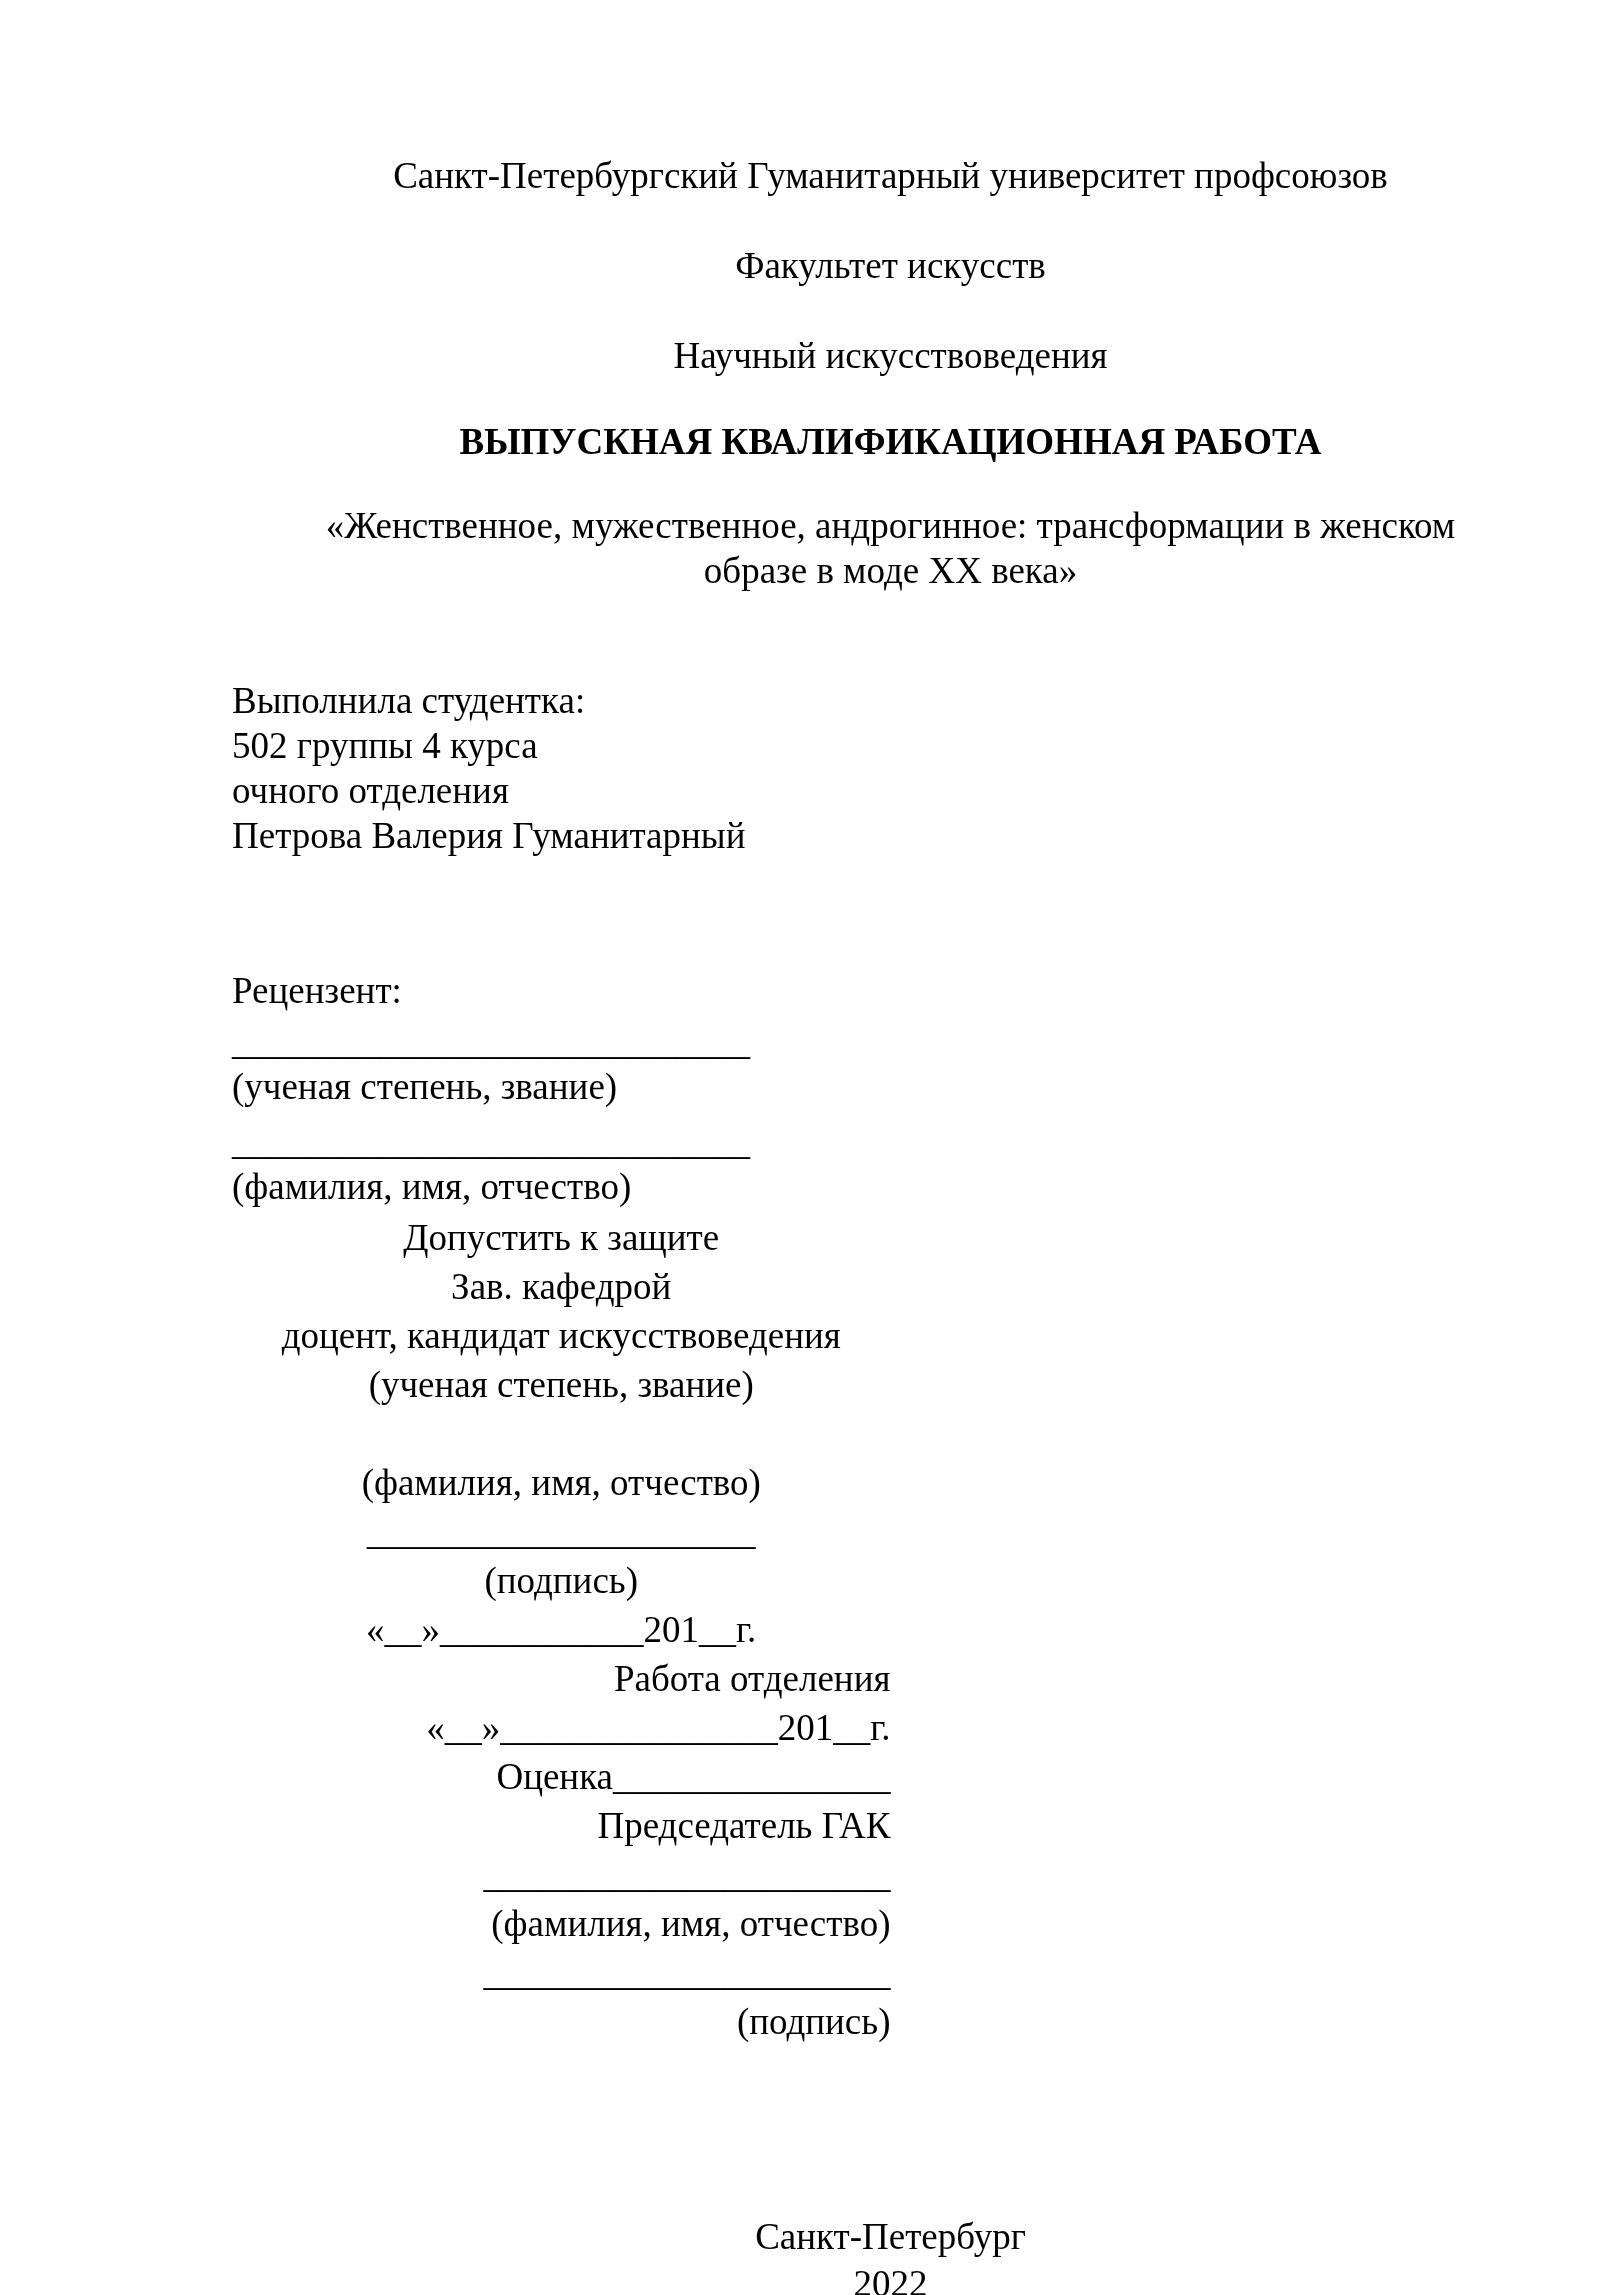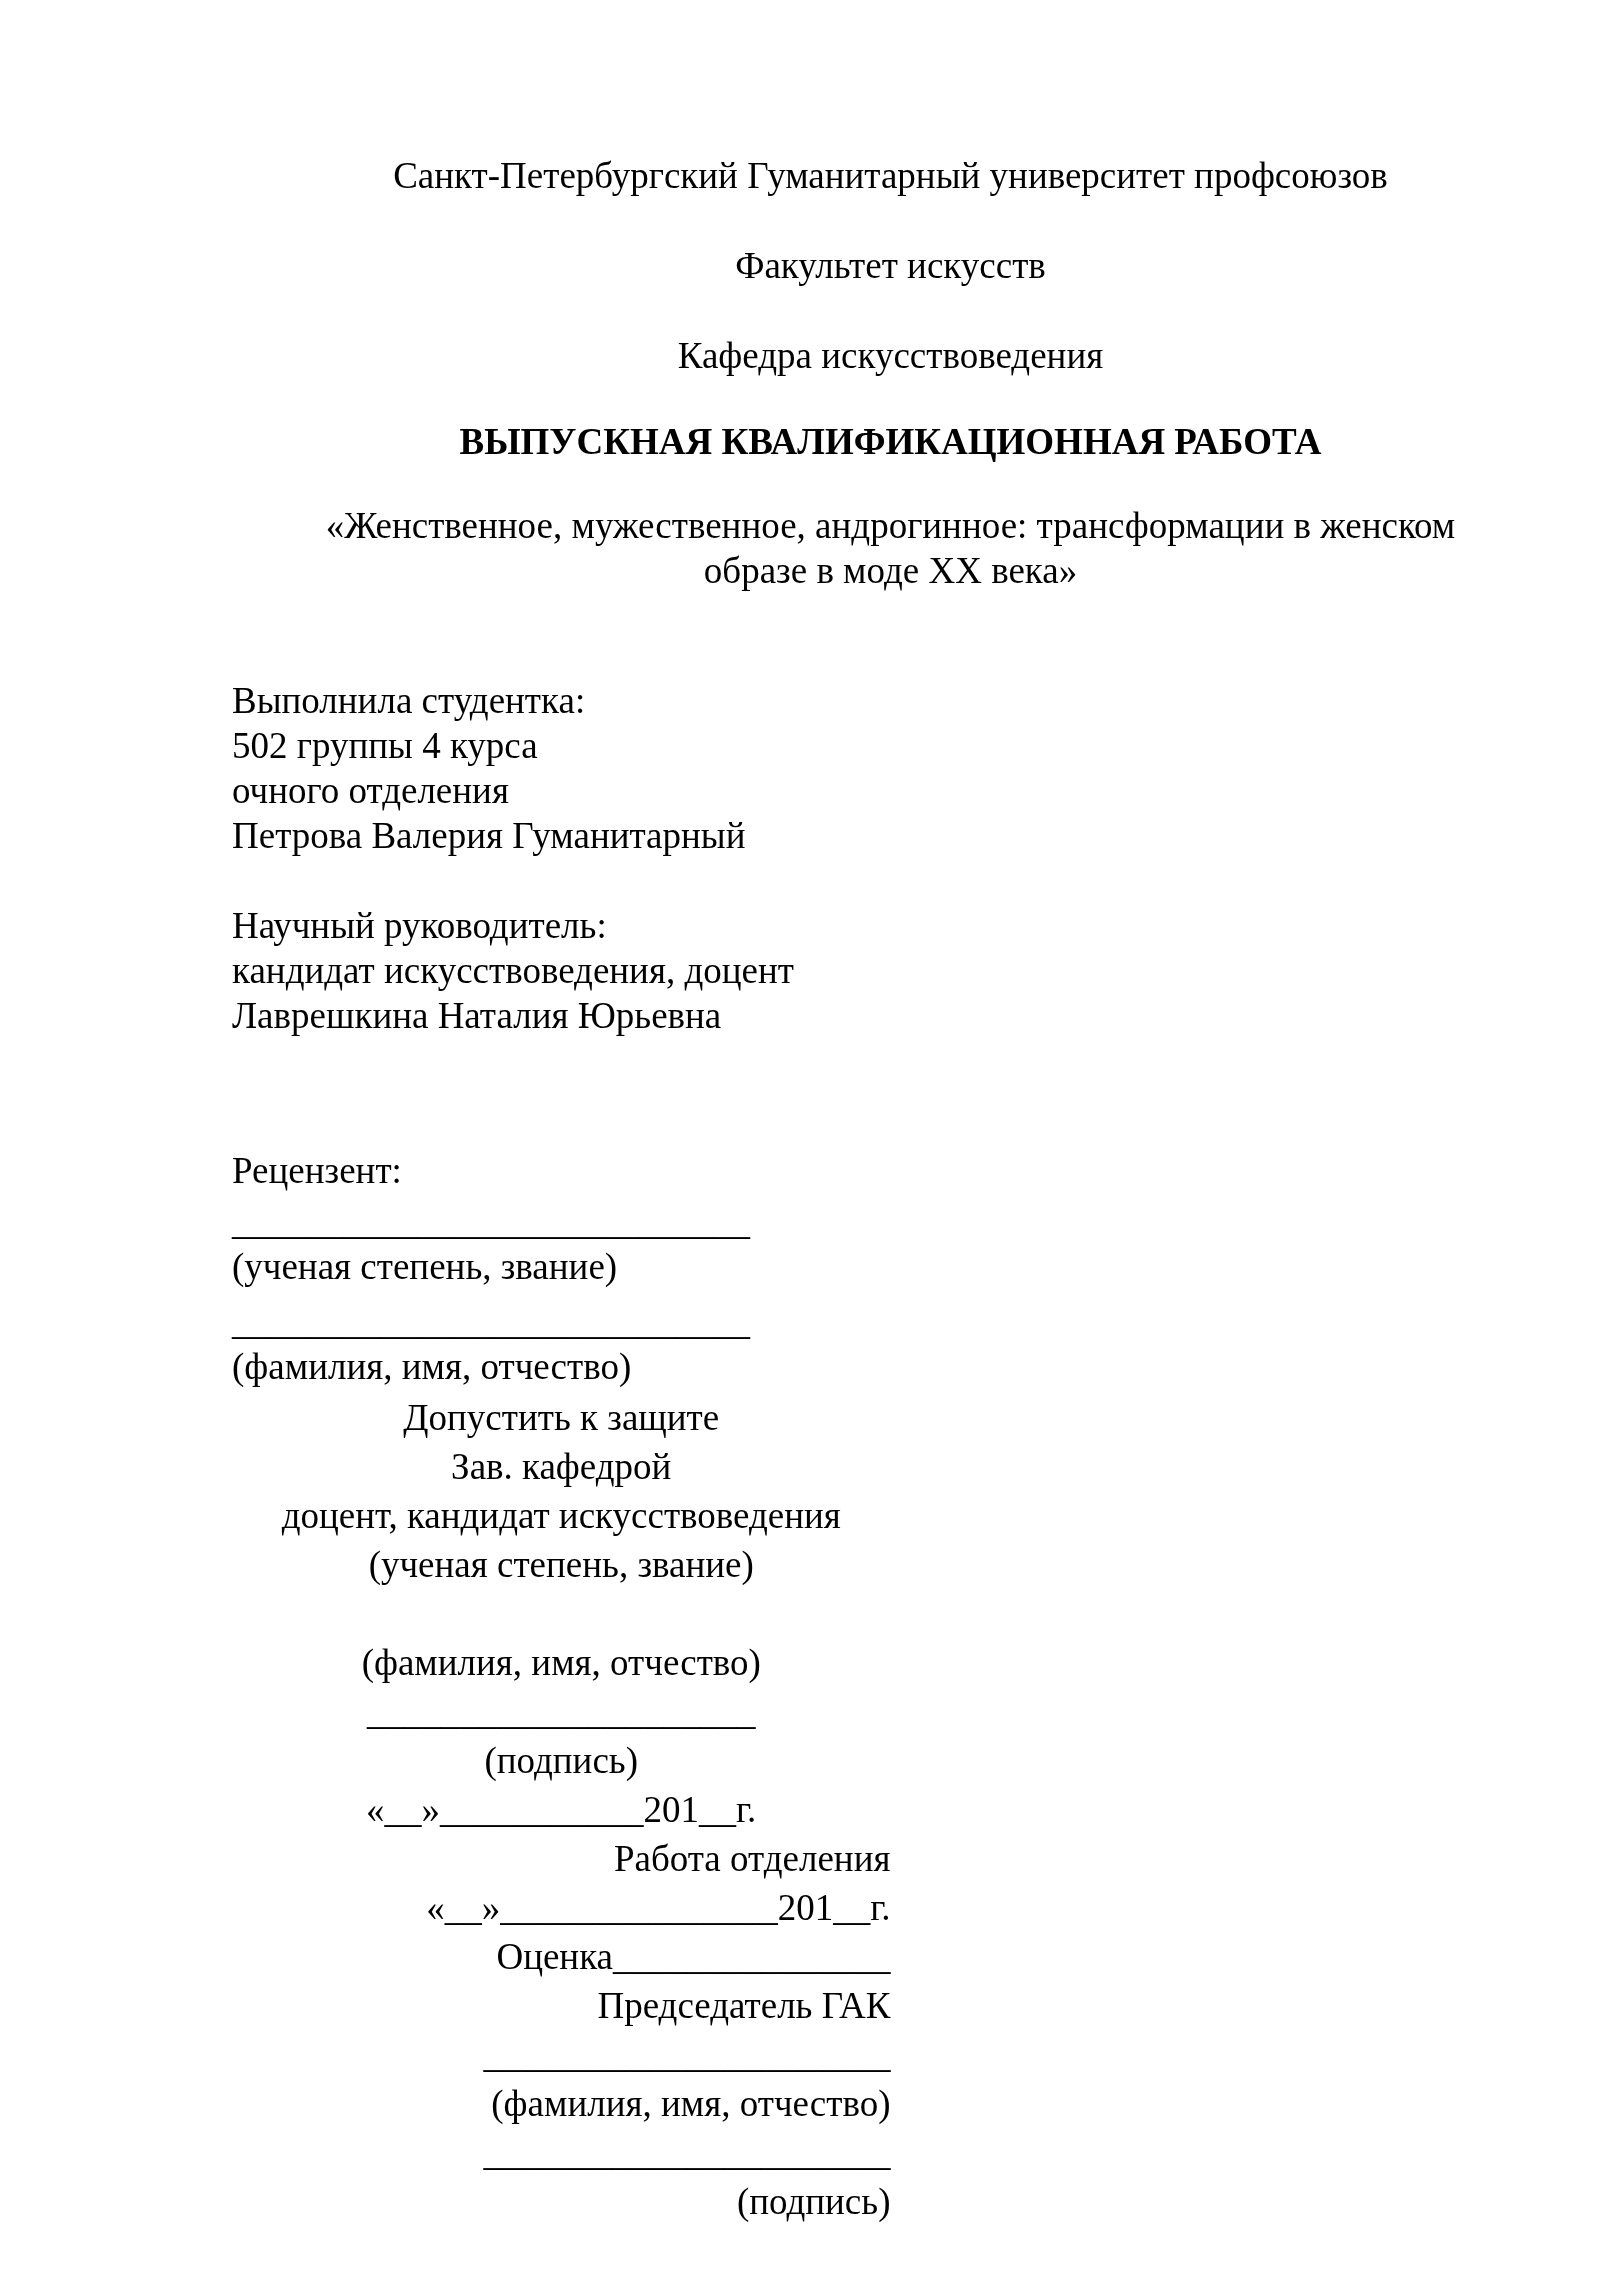--- a/index.html
+++ b/index.html
@@ -34,41 +34,36 @@
   .crow { min-height: 49px; }
   .footer { margin-top: 167px; line-height: 47px; }
 </style>
 </head>
 <body>
 
 <div class="page">
 
   <div class="center hdr">Санкт-Петербургский Гуманитарный университет профсоюзов</div>
   <div class="center hdr">Факультет искусств</div>
-  <div class="center hdr dept">Кафедра искусствоведения</div>
+  <div class="center hdr dept">Научный искусствоведения</div>
 
   <div class="center work-type">ВЫПУСКНАЯ КВАЛИФИКАЦИОННАЯ РАБОТА</div>
 
   <div class="center title">
     <div>«Женственное, мужественное, андрогинное: трансформации в женском</div>
     <div>образе в моде ХХ века»</div>
   </div>
 
   <div class="rblock student-block">
     <div class="rline">Выполнила студентка:</div>
     <div class="rline">502 группы 4 курса</div>
     <div class="rline">очного отделения</div>
     <div class="rline">Петрова Валерия Гуманитарный</div>
   </div>
 
-  <div class="rblock supervisor-block">
-    <div class="rline">Научный руководитель:</div>
-    <div class="rline">кандидат искусствоведения, доцент</div>
-    <div class="rline">Лаврешкина Наталия Юрьевна</div>
-  </div>
 
   <div class="rblock reviewer-block">
     <div class="rline">Рецензент:</div>
     <div class="rline mt8">____________________________</div>
     <div class="rline">(ученая степень, звание)</div>
     <div class="rline mt12">____________________________</div>
     <div class="rline">(фамилия, имя, отчество)</div>
   </div>
 
   <div class="columns">

